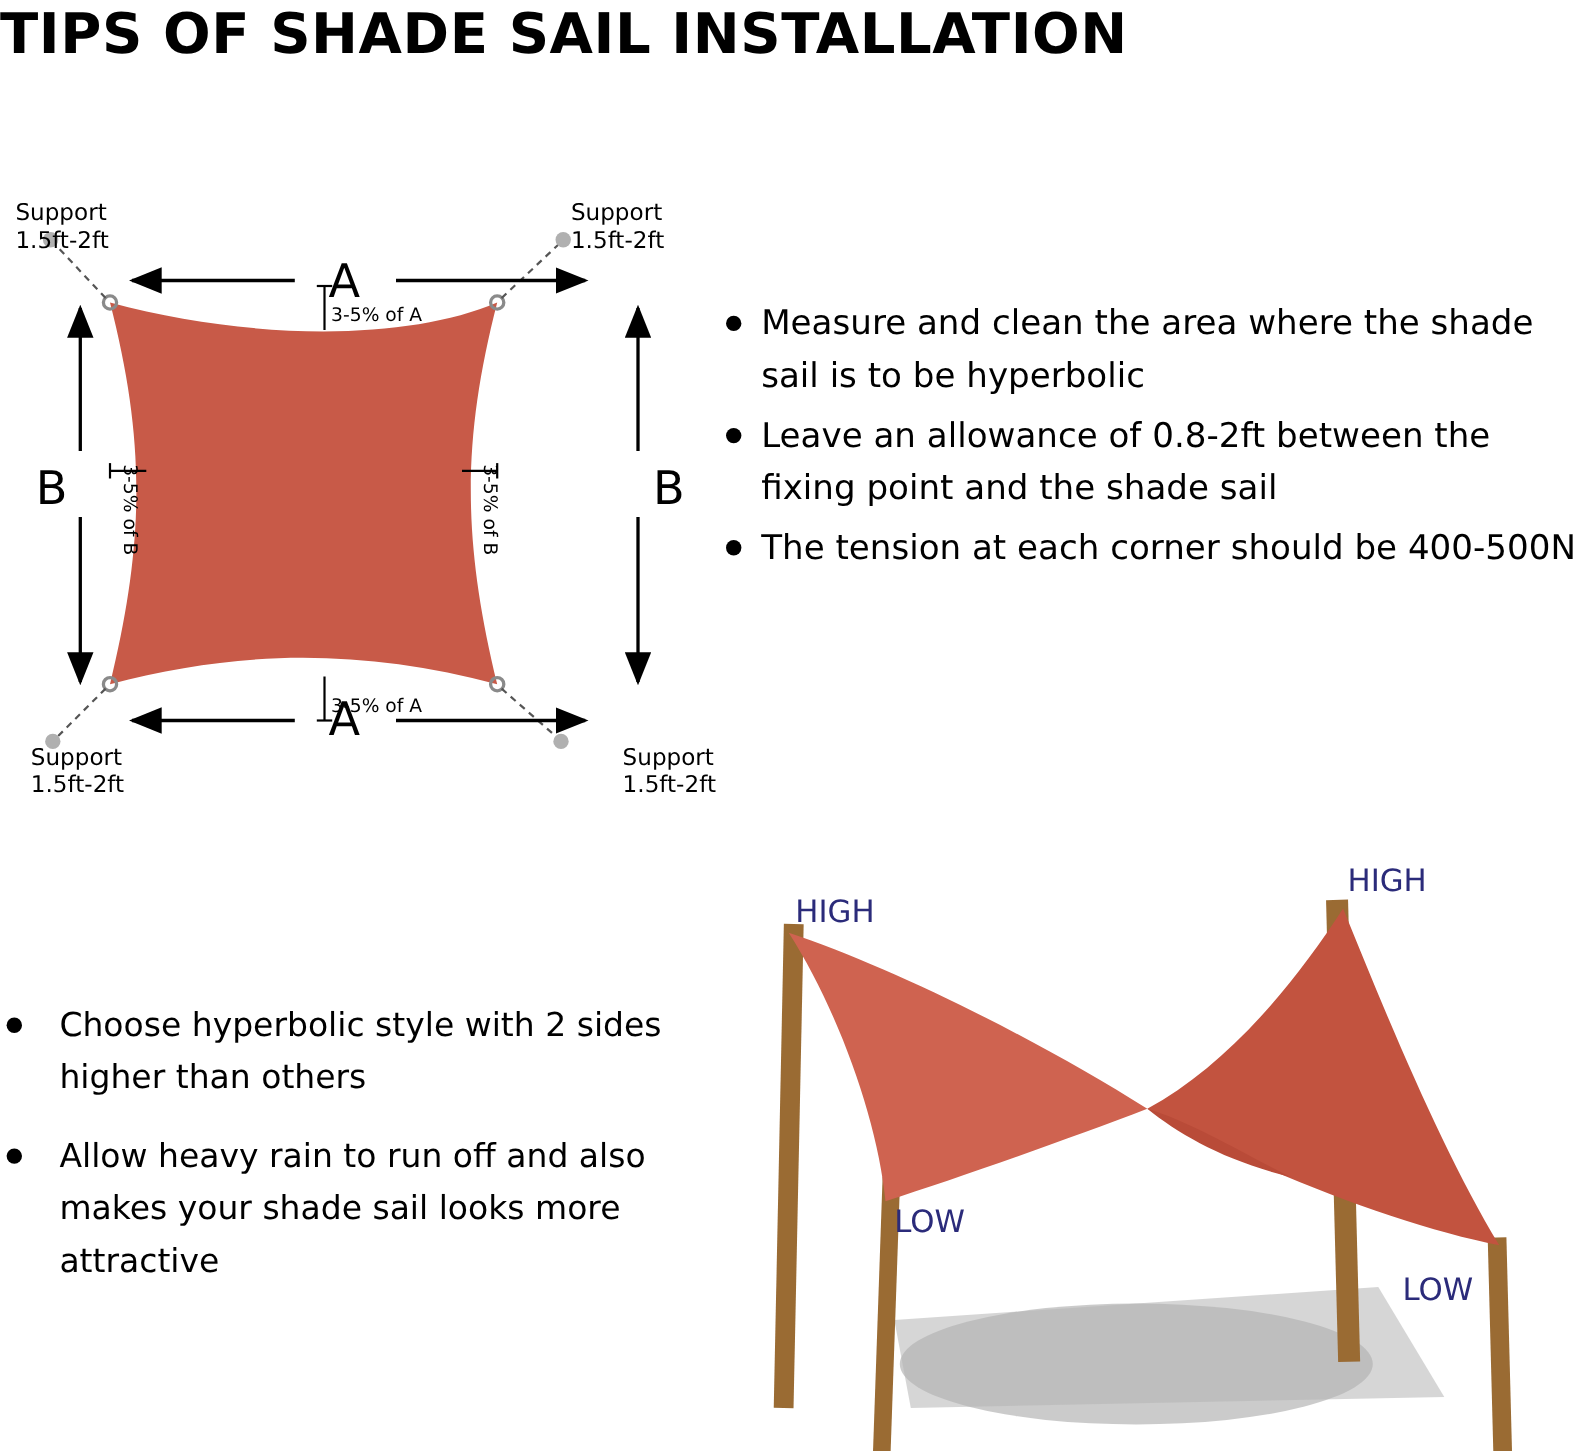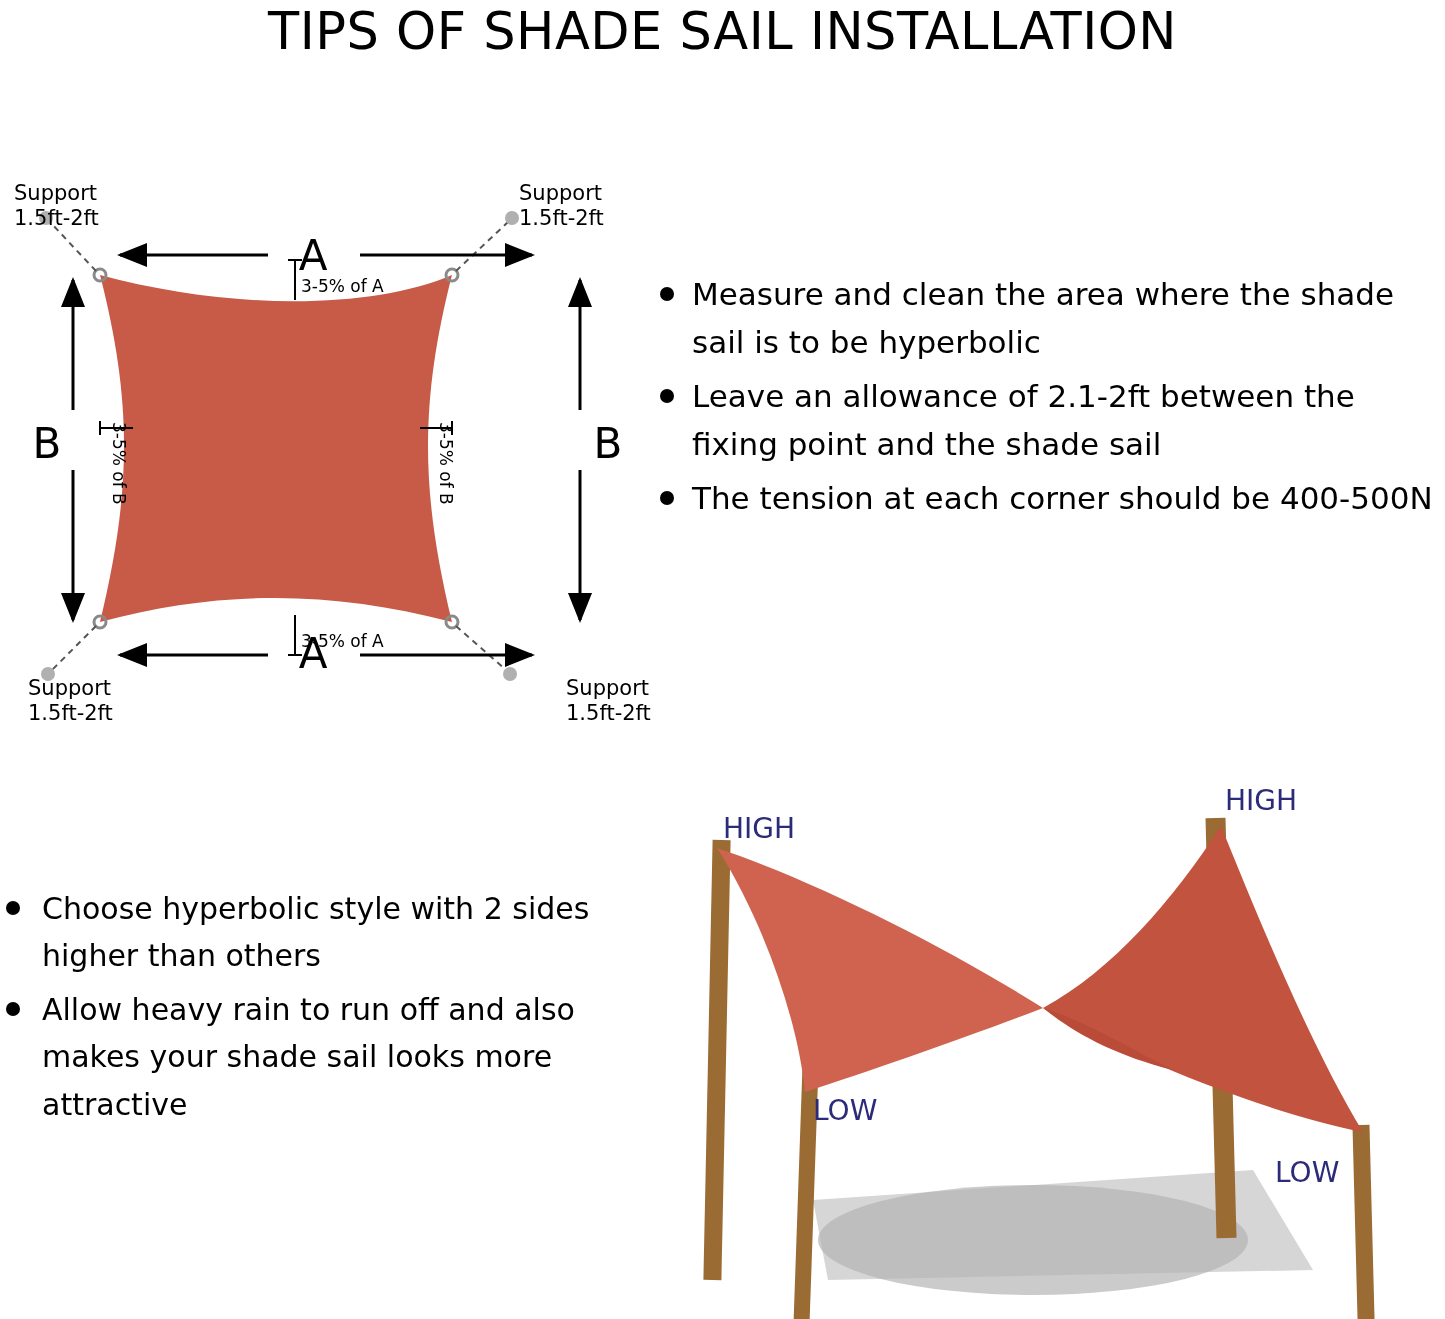--- a/index.html
+++ b/index.html
@@ -15,23 +15,22 @@
     color: #000000;
     overflow: hidden;
   }
 
   
   .title {
     position: absolute;
     top: 2px;
     left: 0;
     width: 1445px;
-    text-align: center;
     font-family: "DejaVu Sans", sans-serif;
-    font-weight: normal;
+    font-weight: bold;
     font-size: 51px;
     letter-spacing: 0.5px;
     color: #000;
     white-space: nowrap;
   }
 
   
   .rect-diagram {
     position: absolute;
     left: 0px;
@@ -72,22 +71,23 @@
     position: absolute;
     left: 12px;
     top: 17px;
     width: 14px;
     height: 14px;
     background: #000;
     border-radius: 50%;
   }
   .bullets-bottom ul.bl li {
     font-size: 30px;
-    padding-left: 42px;
+    padding-left: 54px;
     line-height: 1.58;
+    margin-top: 24px;
   }
   .bullets-bottom ul.bl li .dot {
     left: 6px;
     top: 16px;
     width: 14px;
     height: 14px;
   }
 
   
   .sail-diagram {
@@ -184,21 +184,21 @@
 </div>
 
 <div class="bullets-top">
   <ul class="bl">
     <li>
       <span class="dot"></span>
       <span>Measure and clean the area where the shade sail is to be hyperbolic</span>
     </li>
     <li>
       <span class="dot"></span>
-      <span>Leave an allowance of 2.1-2ft between the fixing point and the shade sail</span>
+      <span>Leave an allowance of 0.8-2ft between the fixing point and the shade sail</span>
     </li>
     <li>
       <span class="dot"></span>
       <span>The tension at each corner should be 400-500N</span>
     </li>
   </ul>
 </div>
 
 <div class="bullets-bottom">
   <ul class="bl">

